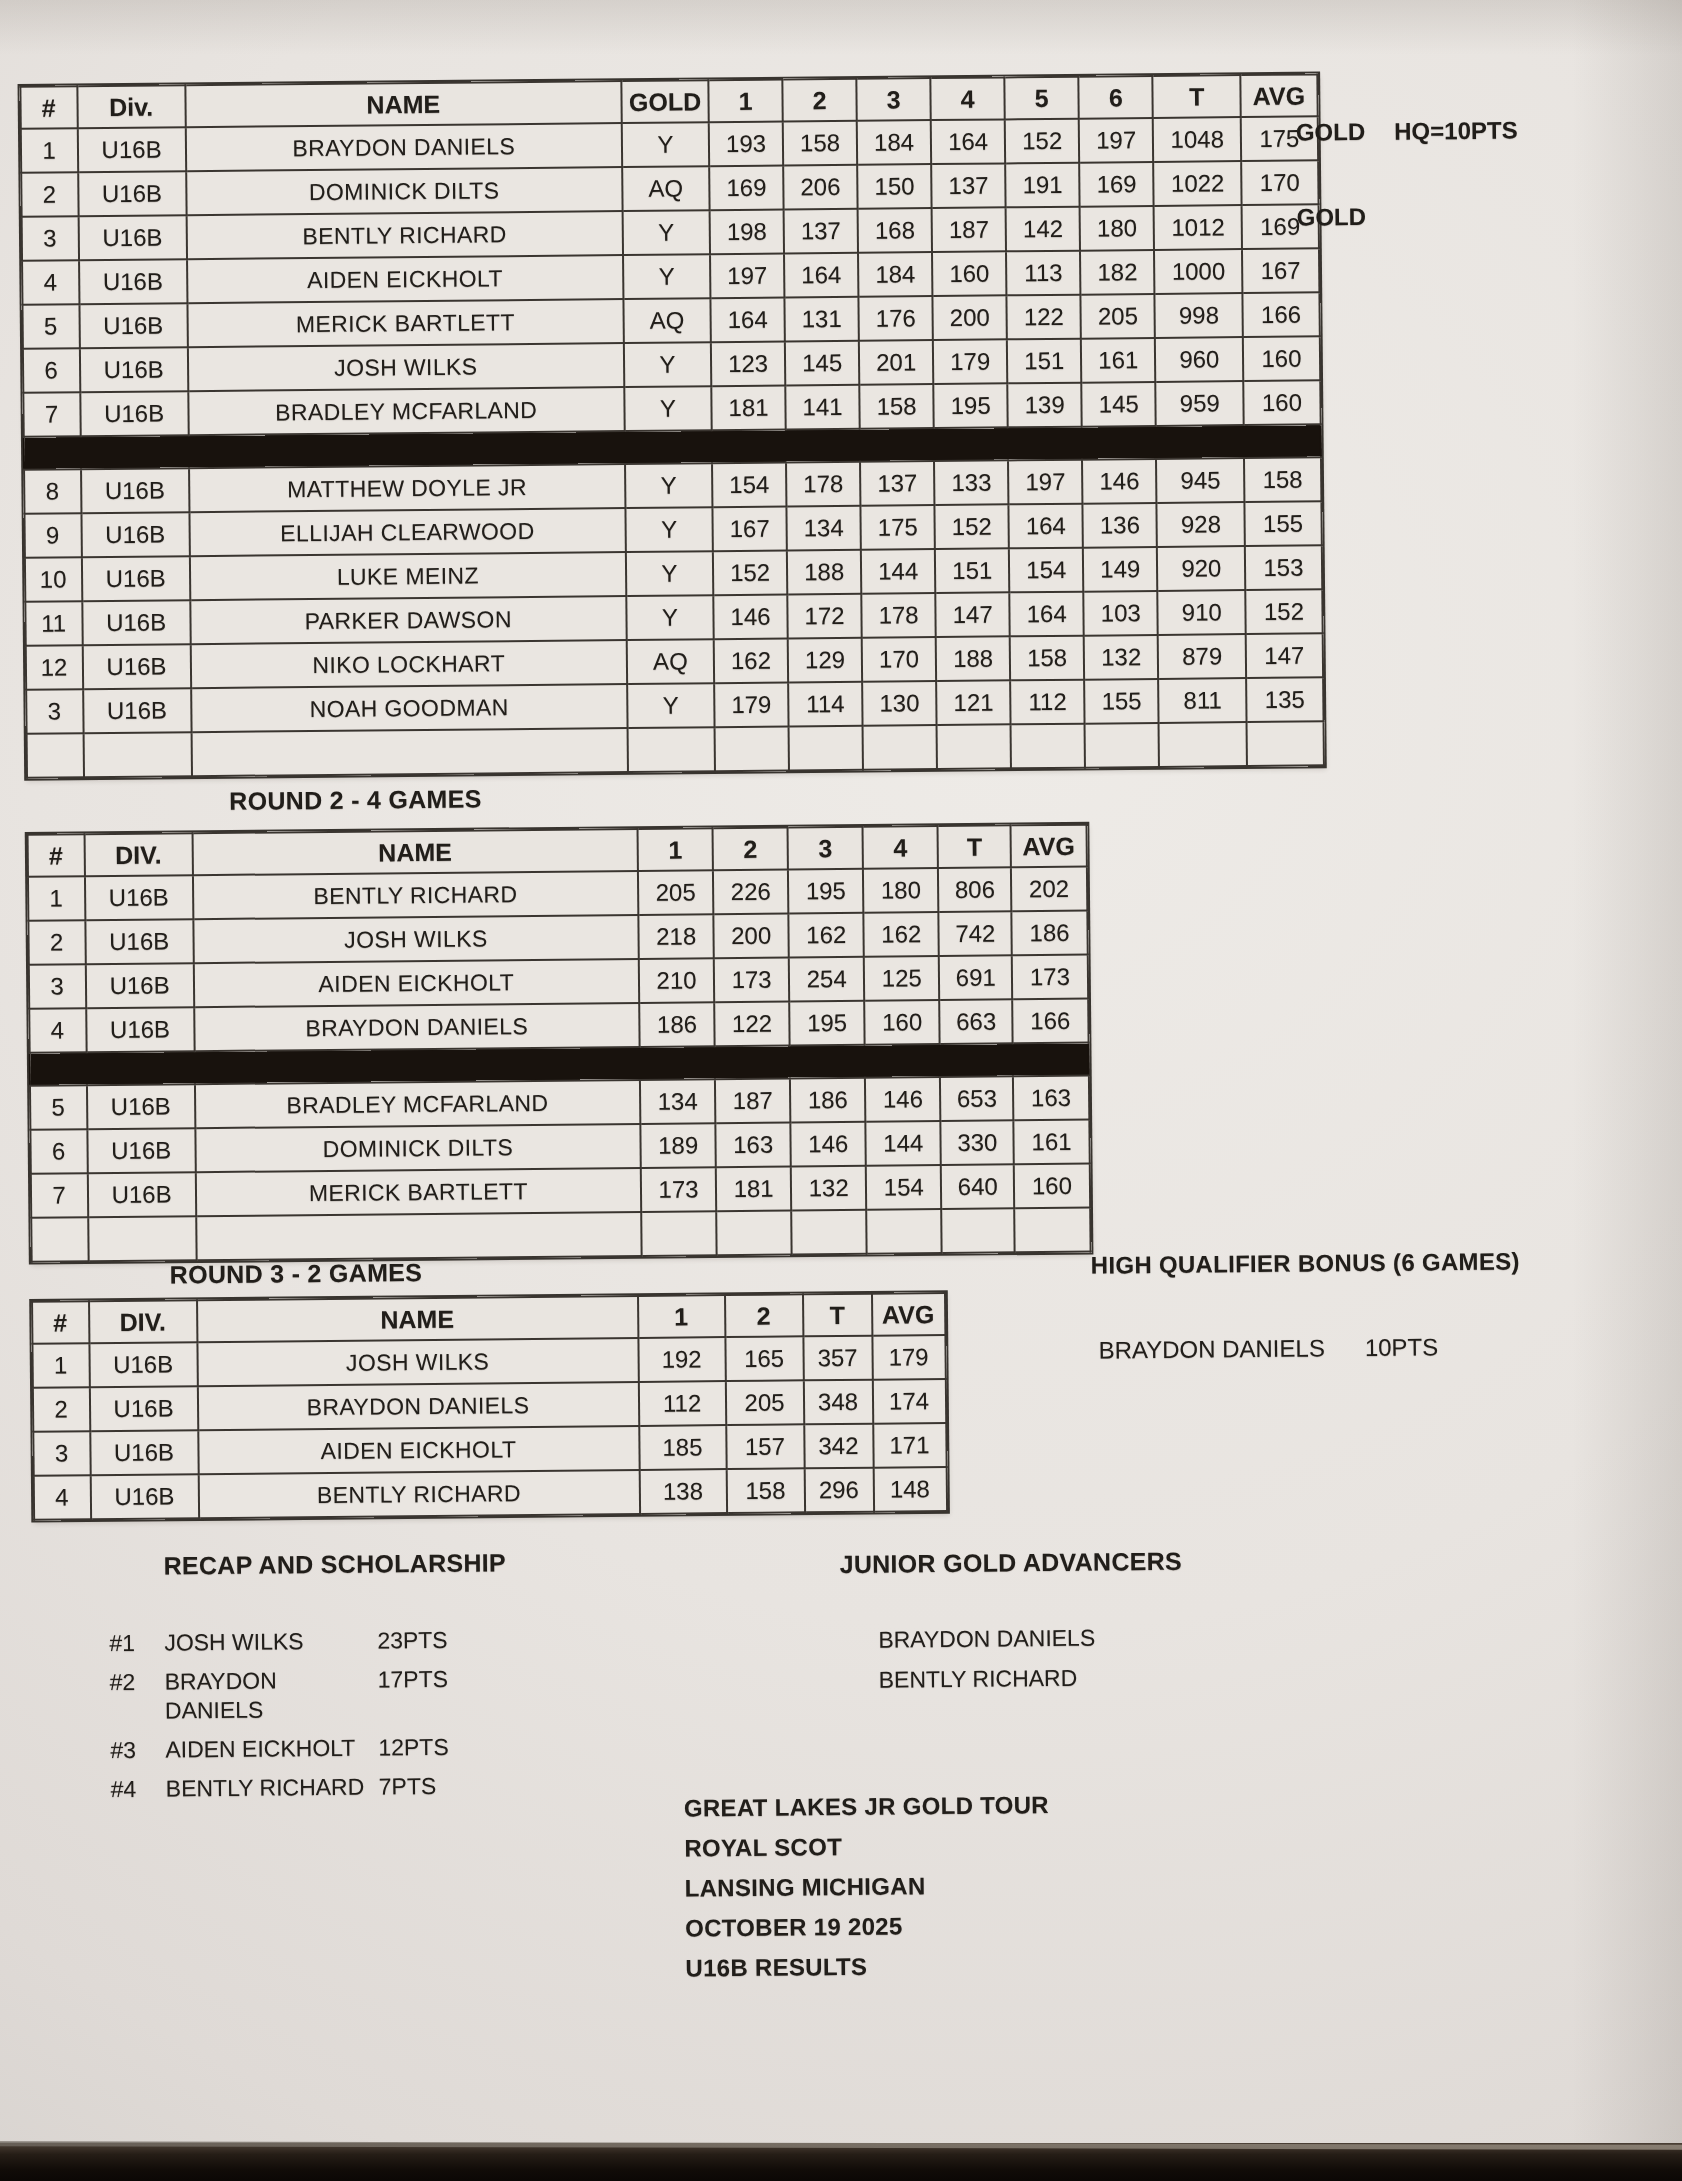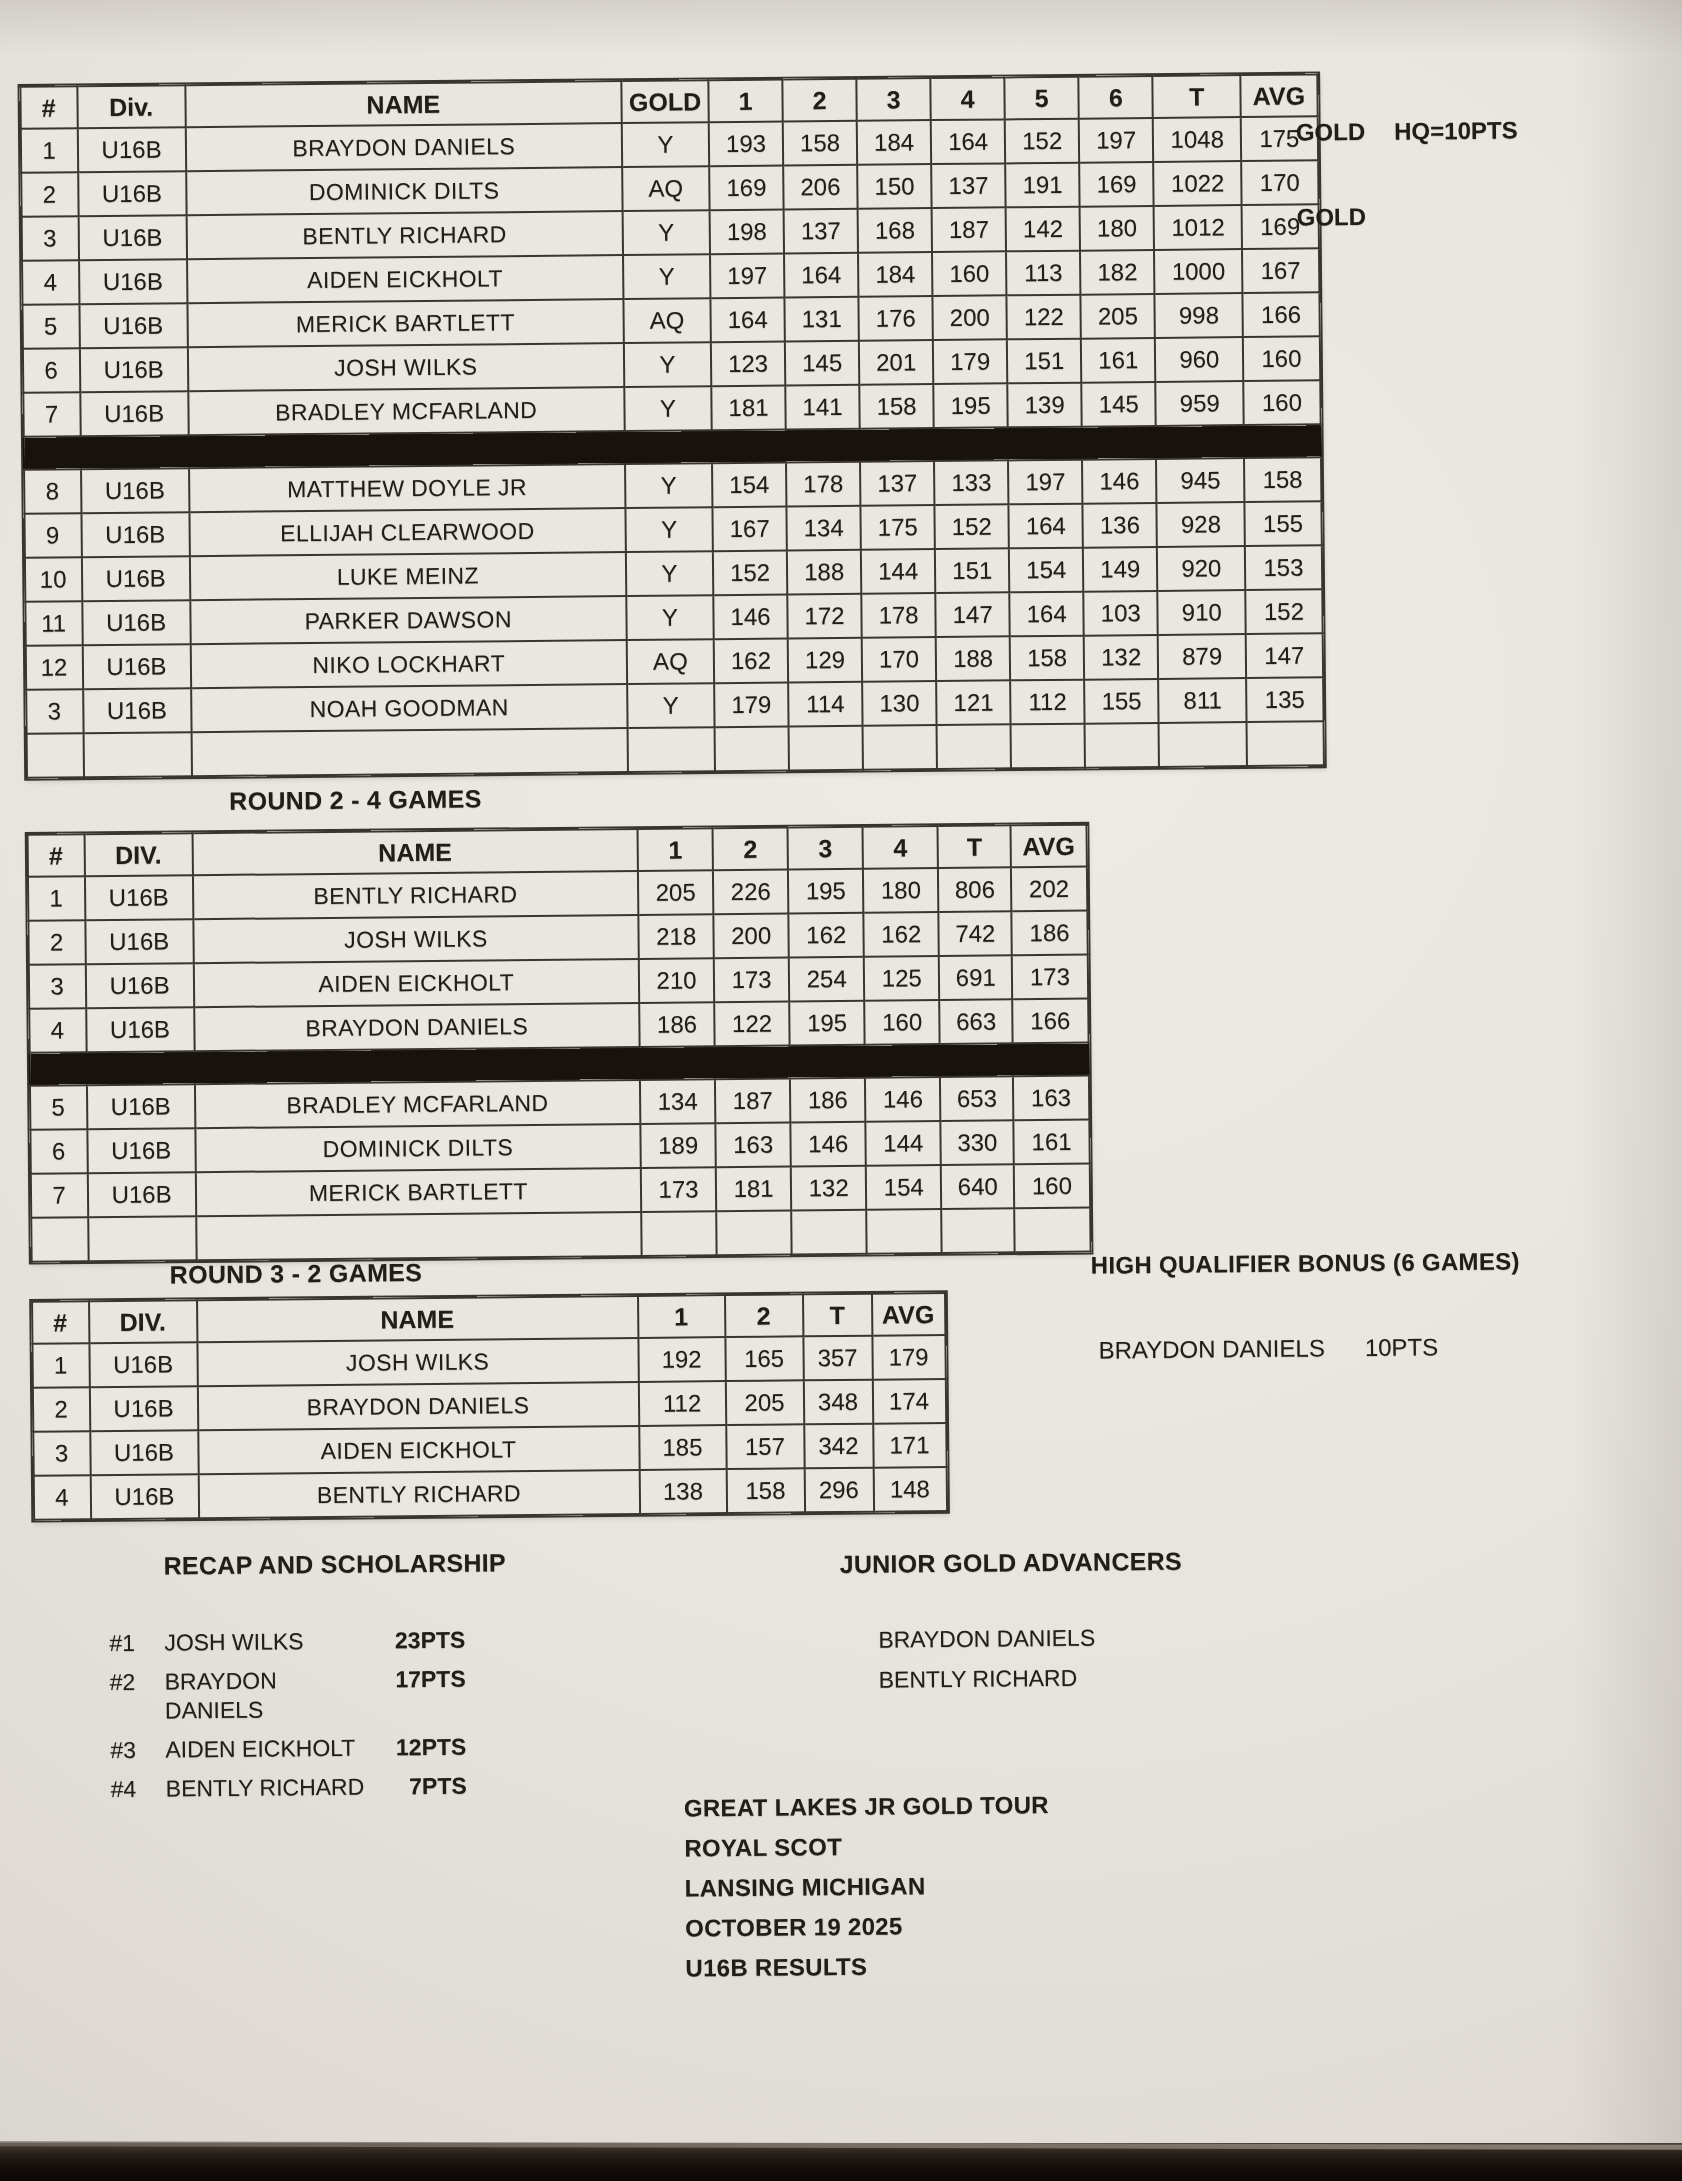--- a/index.html
+++ b/index.html
@@ -29,21 +29,21 @@
   #r2title{left:231px;top:781px;}
   #r3title{left:167px;top:1254px;}
   #hqtitle{left:1088px;top:1254px;font-size:24px;}
   .note{position:absolute;font-weight:700;font-size:24px;}
   #note1{left:1304px;top:123px;display:flex;gap:29px;}
   #note3{left:1304px;top:208px;}
   #hqentry{position:absolute;left:1095px;top:1339px;font-size:24px;display:flex;gap:40px;}
   #recaptitle{left:158px;top:1545px;}
   #advtitle{left:834px;top:1550px;}
   #recaplist{position:absolute;left:103px;top:1622px;display:grid;grid-template-columns:55px 213px 88px;row-gap:10px;font-size:23px;line-height:29px;}
-  #recaplist .rpts{text-align:right;font-weight:bold;}
+  #recaplist .rpts{text-align:left;}
   #advlist{position:absolute;left:872px;top:1620px;font-size:23px;line-height:40px;}
   #eventinfo{position:absolute;left:676px;top:1787px;font-weight:700;font-size:24px;line-height:40px;letter-spacing:0.3px;}
   #band{position:absolute;left:0;top:2143px;width:100%;height:38px;
     background:linear-gradient(180deg,#4c4036 0%,#251d16 30%,#110c08 70%,#0b0705 100%);}
   #bandline{position:absolute;left:0;top:0;width:100%;height:4.6px;opacity:.8;
     background:linear-gradient(90deg,#6e675f 0%,#998f82 100%);transform:rotate(0.12deg);}
 </style>
 </head>
 <body>
 

